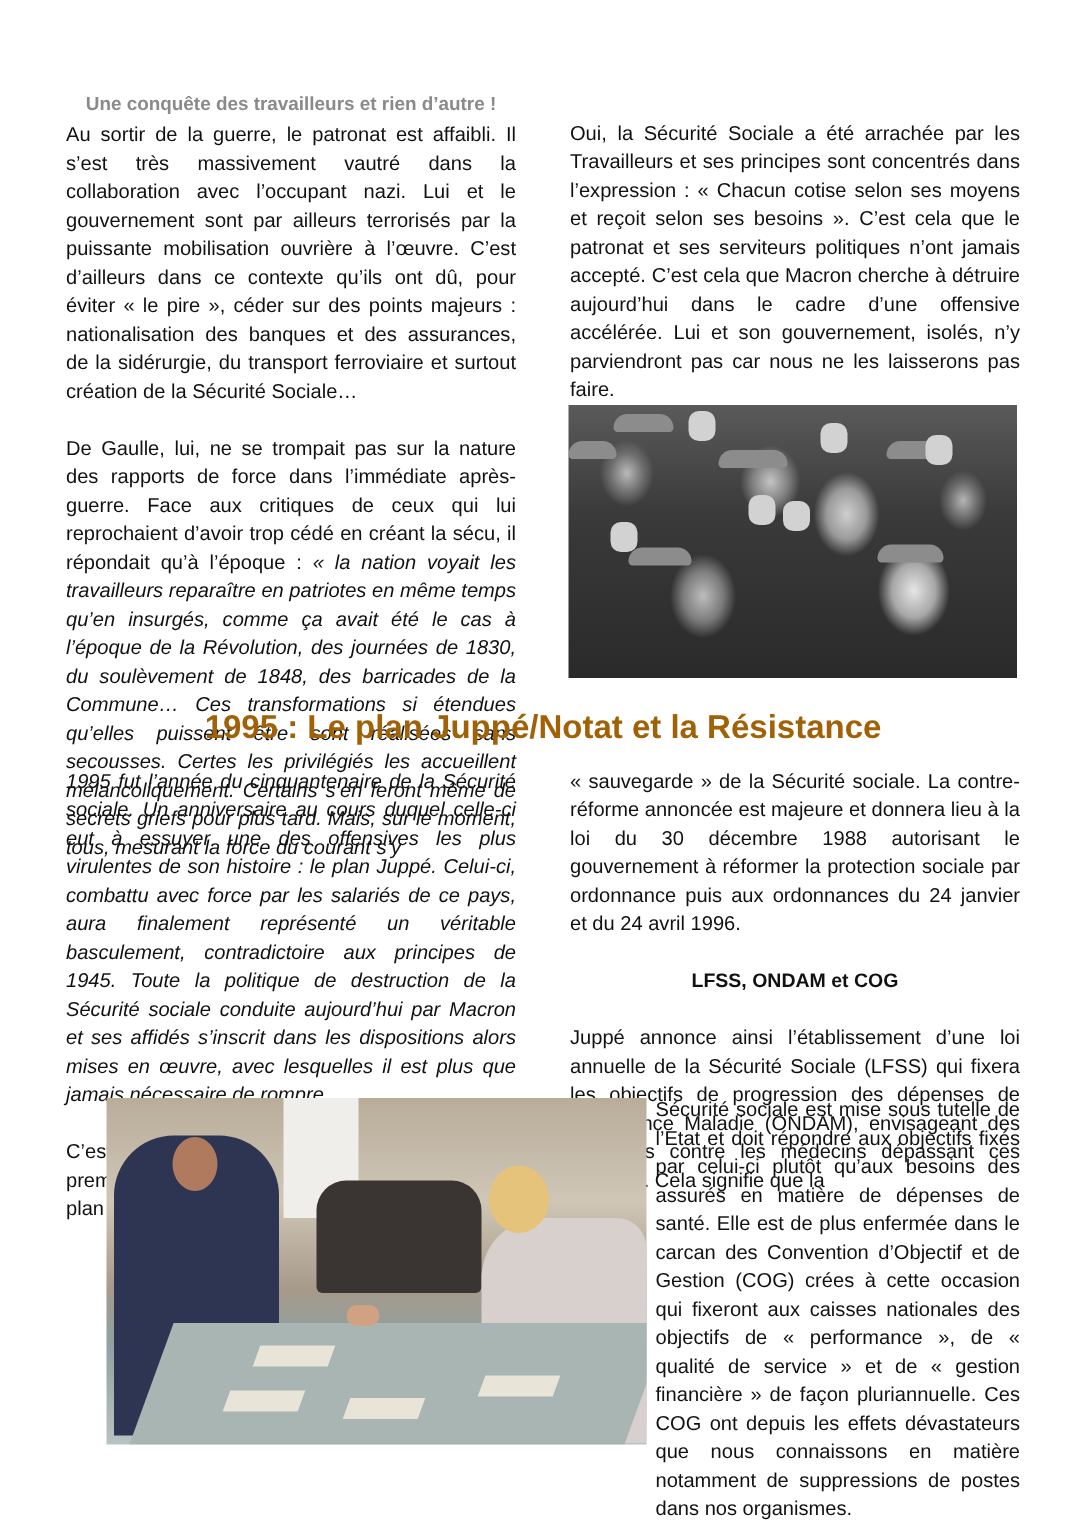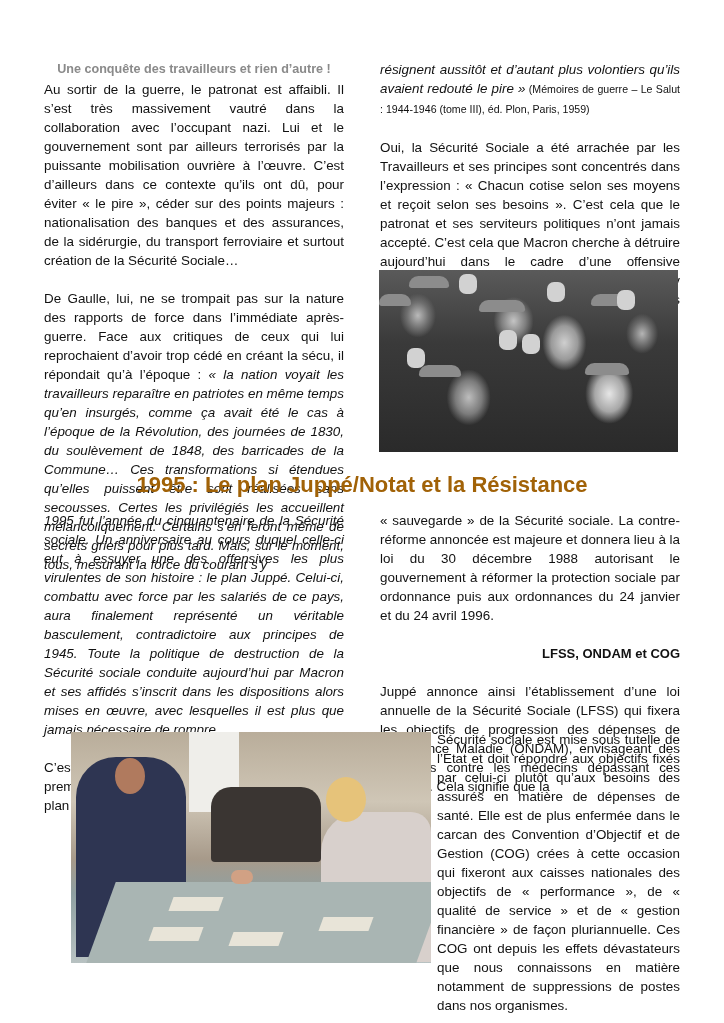--- a/index.html
+++ b/index.html
@@ -15,21 +15,21 @@
   .col-right-top { left: 380px; top: 60px; width: 300px; }
   .col-left-bottom { left: 44px; top: 511px; width: 300px; }
   .col-right-bottom { left: 380px; top: 511px; width: 300px; }
   .kicker {
     text-align: center; color: #8a8a8a; font-weight: bold; font-size: 12.6px;
     line-height: 19px; margin-bottom: 1px !important;
   }
   .gap { height: 19px; }
   .ital { font-style: italic; }
   .small { font-size: 10.6px; line-height: 19px; font-style: normal; }
-  .subhead { text-align: right; font-weight: bold; font-size: 13px; margin: 0; }
+  .subhead { text-align: center; font-weight: bold; font-size: 13px; margin: 0; }
   .section-title {
     position: absolute; left: 0; width: 724px; top: 470px; text-align: center;
     color: #a16207; font-weight: bold; font-size: 22px; line-height: 30px;
   }
   .photo { position: absolute; overflow: hidden; }
   .photo-workers {
     left: 379px; top: 270px; width: 299px; height: 182px;
     background:
       radial-gradient(ellipse 22px 28px at 62% 40%, #cfcfcf 0%, #9a9a9a 60%, rgba(0,0,0,0) 100%),
       radial-gradient(ellipse 24px 30px at 77% 68%, #e6e6e6 0%, #a7a7a7 60%, rgba(0,0,0,0) 100%),
@@ -61,21 +61,20 @@
 <div class="page">
 
   <div class="col col-left-top">
     <p class="kicker">Une conquête des travailleurs et rien d’autre !</p>
     <p>Au sortir de la guerre, le patronat est affaibli. Il s’est très massivement vautré dans la collaboration avec l’occupant nazi. Lui et le gouvernement sont par ailleurs terrorisés par la puissante mobilisation ouvrière à l’œuvre. C’est d’ailleurs dans ce contexte qu’ils ont dû, pour éviter « le pire », céder sur des points majeurs : nationalisation des banques et des assurances, de la sidérurgie, du transport ferroviaire et  surtout création de la Sécurité Sociale…</p>
     <div class="gap"></div>
     <p><span>De Gaulle, lui, ne se trompait pas sur la nature des rapports de force dans l’immédiate après-guerre. Face aux critiques de ceux qui lui reprochaient d’avoir trop cédé en créant la sécu, il répondait qu’à l’époque : </span><span class="ital">« la nation voyait les travailleurs reparaître en patriotes en même temps qu’en insurgés, comme ça avait été le cas à l’époque de la Révolution, des journées de 1830, du soulèvement de 1848, des barricades de la Commune… Ces transformations si étendues qu’elles puissent être sont réalisées sans secousses. Certes les privilégiés les accueillent mélancoliquement. Certains s’en feront même de secrets griefs pour plus tard. Mais, sur le moment, tous, mesurant la force du courant s’y</span></p>
   </div>
 
   <div class="col col-right-top">
-    <p><span class="ital">résignent aussitôt et d’autant plus volontiers qu’ils avaient redouté le pire »</span><span class="small"> (Mémoires de guerre – Le Salut : 1944-1946 (tome III), éd. Plon, Paris, 1959)</span></p>
     <div class="gap"></div>
     <p>Oui, la Sécurité Sociale a été arrachée par les Travailleurs et ses principes sont concentrés dans l’expression : « Chacun cotise selon ses moyens et reçoit selon ses besoins ». C’est cela que le patronat et ses serviteurs politiques n’ont jamais accepté. C’est cela que Macron cherche à détruire aujourd’hui dans le cadre d’une offensive accélérée. Lui et son gouvernement, isolés, n’y parviendront pas car nous ne les laisserons pas faire.</p>
   </div>
 
   <div class="photo photo-workers" title="Ouvriers levant le poing">
     <div class="cap" style="left:0;top:24px;width:32px;"></div>
     <div class="cap" style="left:30px;top:6px;width:40px;"></div>
     <div class="cap" style="left:100px;top:30px;width:46px;"></div>
     <div class="cap" style="left:212px;top:24px;width:38px;"></div>
     <div class="cap" style="left:40px;top:95px;width:42px;"></div>

